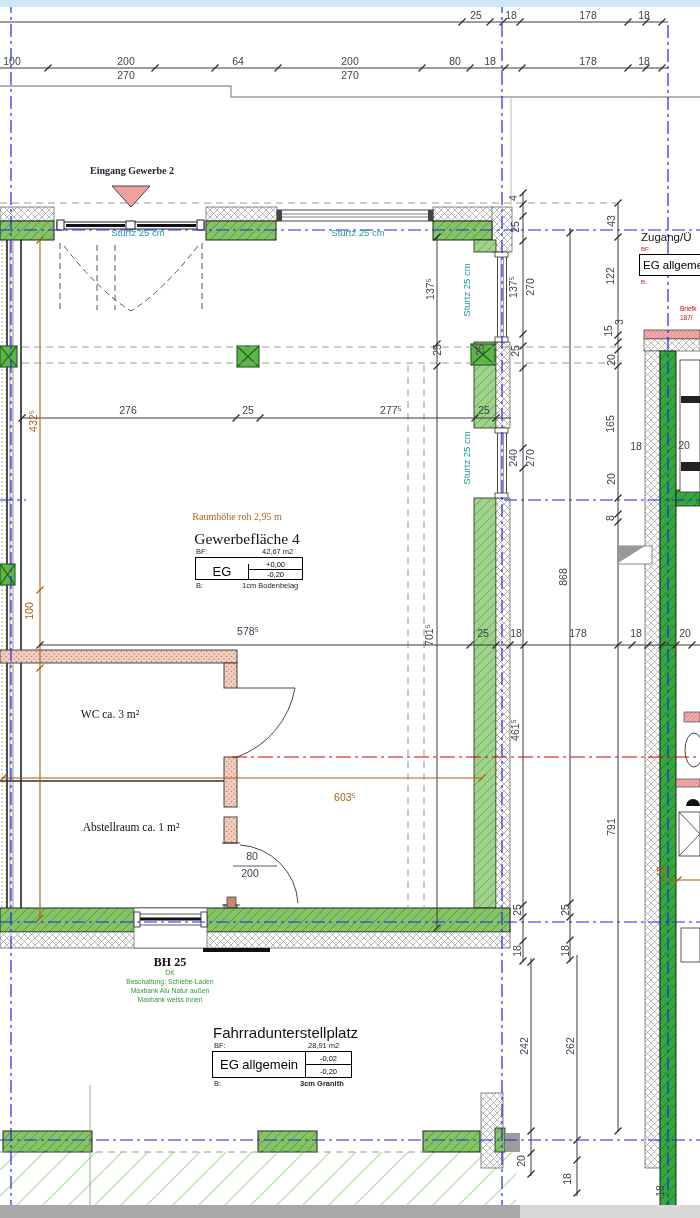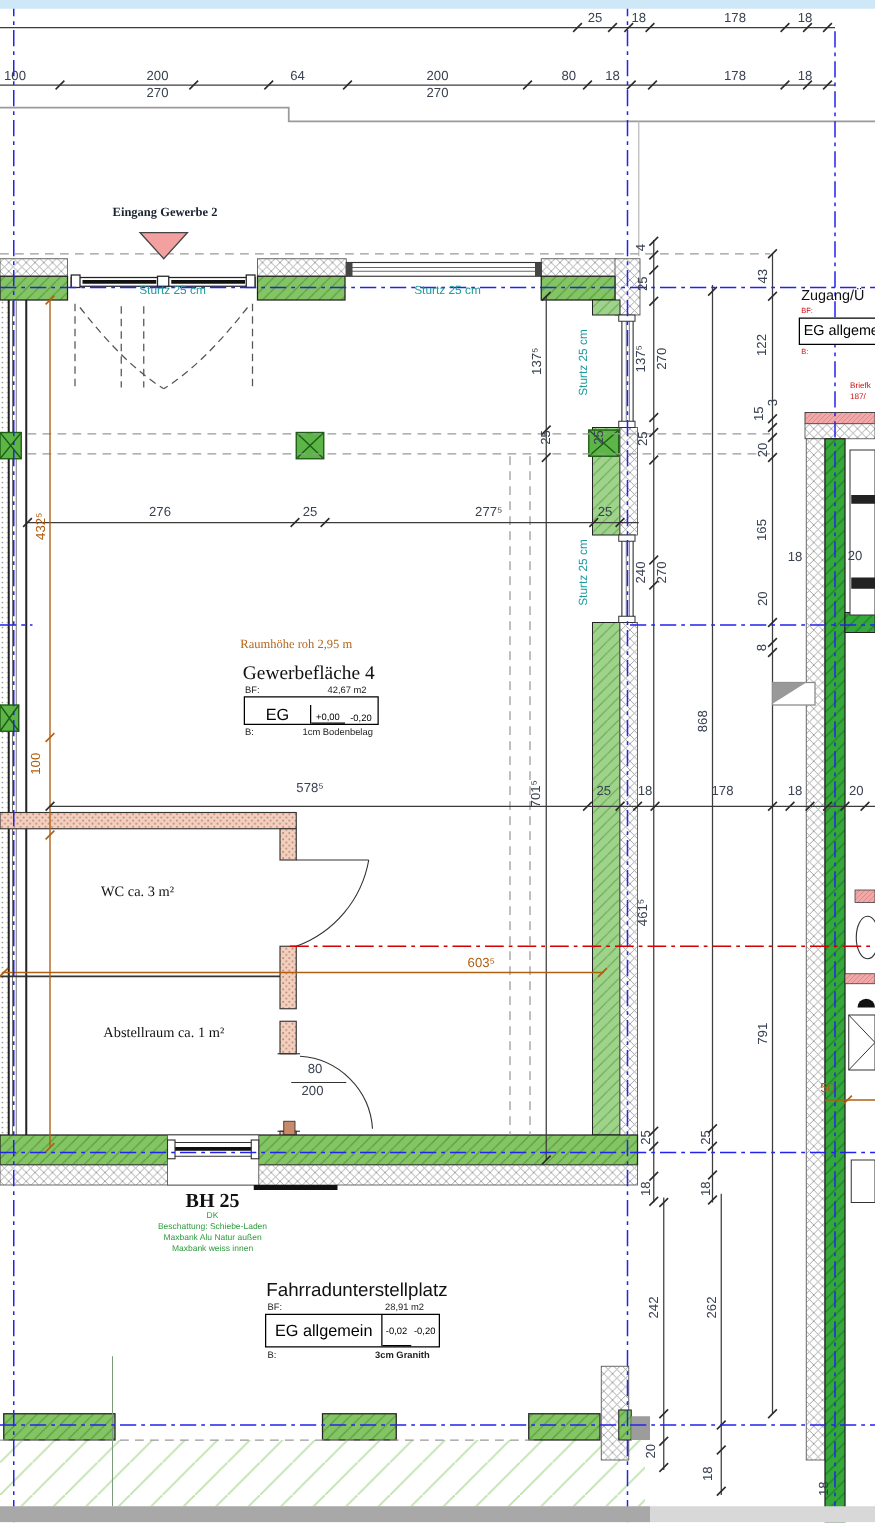--- a/index.html
+++ b/index.html
@@ -12,21 +12,21 @@
   .dim.rot{transform:translate(-50%,-50%) rotate(-90deg);}
   .dim.orange{color:#b05f10;}
   .dim.teal{color:#1d9a9a;font-size:9.5px;}
   .txt{position:absolute;white-space:nowrap;line-height:1.05;color:#111;}
   .ctr{transform:translate(-50%,-50%);font-family:Liberation Serif, serif;}
   .small{font-size:7.5px;color:#222;}
   .greennote{font-size:6.8px;color:#2e9b3e;transform:translateX(-50%);}
   .rednote{font-size:6.5px;color:#cc1111;}
   .tagbox{position:absolute;display:flex;border:1.5px solid #000;background:#fff;}
   .tagbox .lcell{display:flex;align-items:center;justify-content:center;border-right:1.5px solid #000;}
-  .tagbox .rcell{display:flex;flex-direction:row;flex:1;}
+  .tagbox .rcell{display:flex;flex-direction:column;flex:1;}
   .tagbox .rcell div{flex:1;display:flex;align-items:center;justify-content:center;font-size:7.5px;}
   .tagbox .rcell div:first-child{border-bottom:1px solid #000;}
   .bar{position:absolute;}
 </style>
 </head>
 <body>
 
 <div id="root">
 
 <svg id="plan" width="700" height="1218">
@@ -349,21 +349,21 @@
       <span class="dim" style="left: 363px; top: 410px; margin-left: 28px;">277⁵</span>
       <span class="dim" style="left: 484px; top: 410px;">25</span>
       <span class="dim" style="left: 248px; top: 631px;">578⁵</span>
       <span class="dim" style="left: 483px; top: 633px;">25</span>
       <span class="dim" style="left: 516px; top: 633px;">18</span>
       <span class="dim" style="left: 578px; top: 633px;">178</span>
       <span class="dim" style="left: 636px; top: 633px;">18</span>
       <span class="dim" style="left: 685px; top: 633px;">20</span>
       <span class="dim rot orange" style="left: 33px; top: 421px;">432⁵</span>
       <span class="dim rot orange" style="left: 29px; top: 611px;">100</span>
-      <span class="dim orange" style="left: 345px; top: 771px; margin-left: 40px;">603⁵</span>
+      <span class="dim orange" style="left: 345px; top: 797px;">603⁵</span>
       <span class="dim orange" style="left: 662px; top: 871px;">50</span>
       <span class="dim rot" style="left: 430px; top: 289px;">137⁵</span>
       <span class="dim rot" style="left: 437px; top: 350px;">25</span>
       <span class="dim rot" style="left: 429px; top: 635px;">701⁵</span>
       <span class="dim rot" style="left: 480px; top: 350px;">25</span>
       <span class="dim rot" style="left: 513px; top: 198px;">4</span>
       <span class="dim rot" style="left: 515px; top: 227px;">25</span>
       <span class="dim rot" style="left: 513px; top: 287px;">137⁵</span>
       <span class="dim rot" style="left: 530px; top: 287px;">270</span>
       <span class="dim rot" style="left: 515px; top: 351px;">25</span>
@@ -411,21 +411,21 @@
     <div>+0,00</div>
     <div>-0,20</div>
   </div>
 </div>
 <div class="txt small" style="left:196px;top:582px;">B:</div>
 <div class="txt small" style="left:242px;top:582px;text-align:right;">1cm Bodenbelag</div>
 
 <div class="txt ctr" style="left:110px;top:714px;font-size:11.5px;">WC ca. 3 m²</div>
 <div class="txt ctr" style="left:131px;top:827px;font-size:11.5px;">Abstellraum ca. 1 m²</div>
 
-<div class="txt ctr" style="left:170px;top:962px;font-size:16px;font-weight:bold;">BH 25</div>
+<div class="txt ctr" style="left:170px;top:962px;font-size:12px;font-weight:bold;">BH 25</div>
 <div class="txt greennote" style="left:170px;top:969px;">DK</div>
 <div class="txt greennote" style="left:170px;top:978px;">Beschattung: Schiebe-Laden</div>
 <div class="txt greennote" style="left:170px;top:987px;">Maxbank Alu Natur außen</div>
 <div class="txt greennote" style="left:170px;top:996px;">Maxbank weiss innen</div>
 
 <div class="txt" style="left:213px;top:1025px;font-size:15px;">Fahrradunterstellplatz</div>
 <div class="txt small" style="left:214px;top:1042px;">BF:</div>
 <div class="txt small" style="left:308px;top:1042px;">28,91 m2</div>
 <div class="tagbox" style="left:212px;top:1051px;width:138px;height:25px;">
   <div class="lcell" style="width:92px;font-size:13px;">EG allgemein</div>

